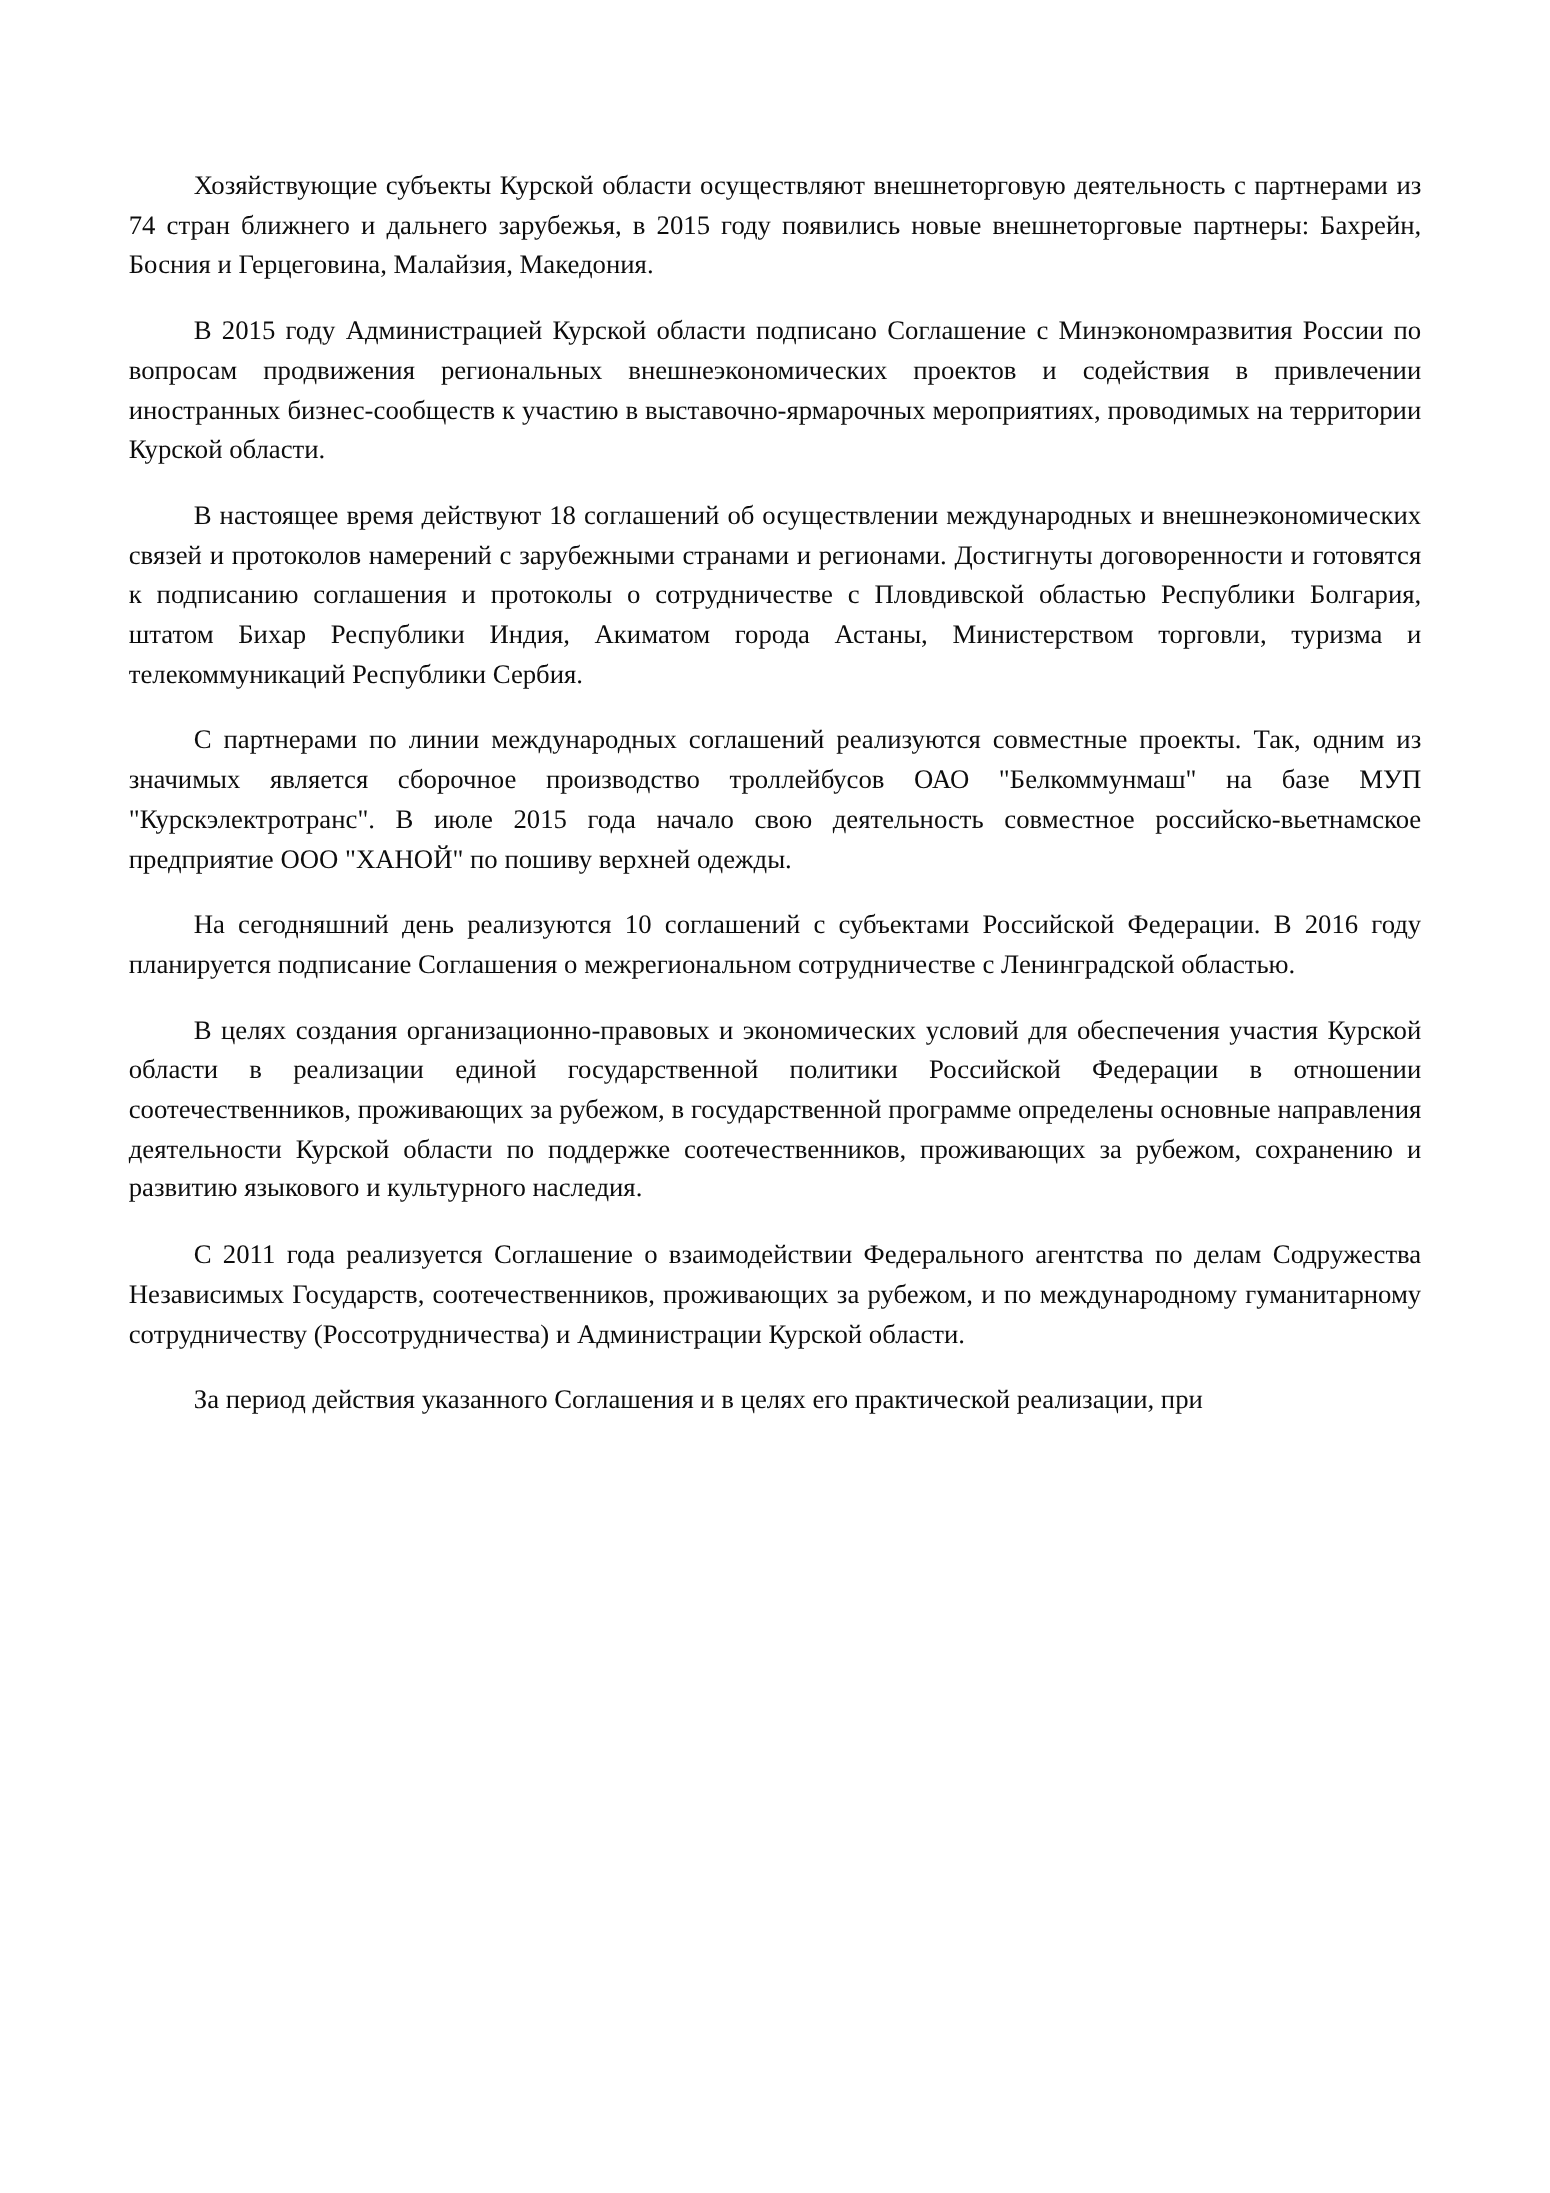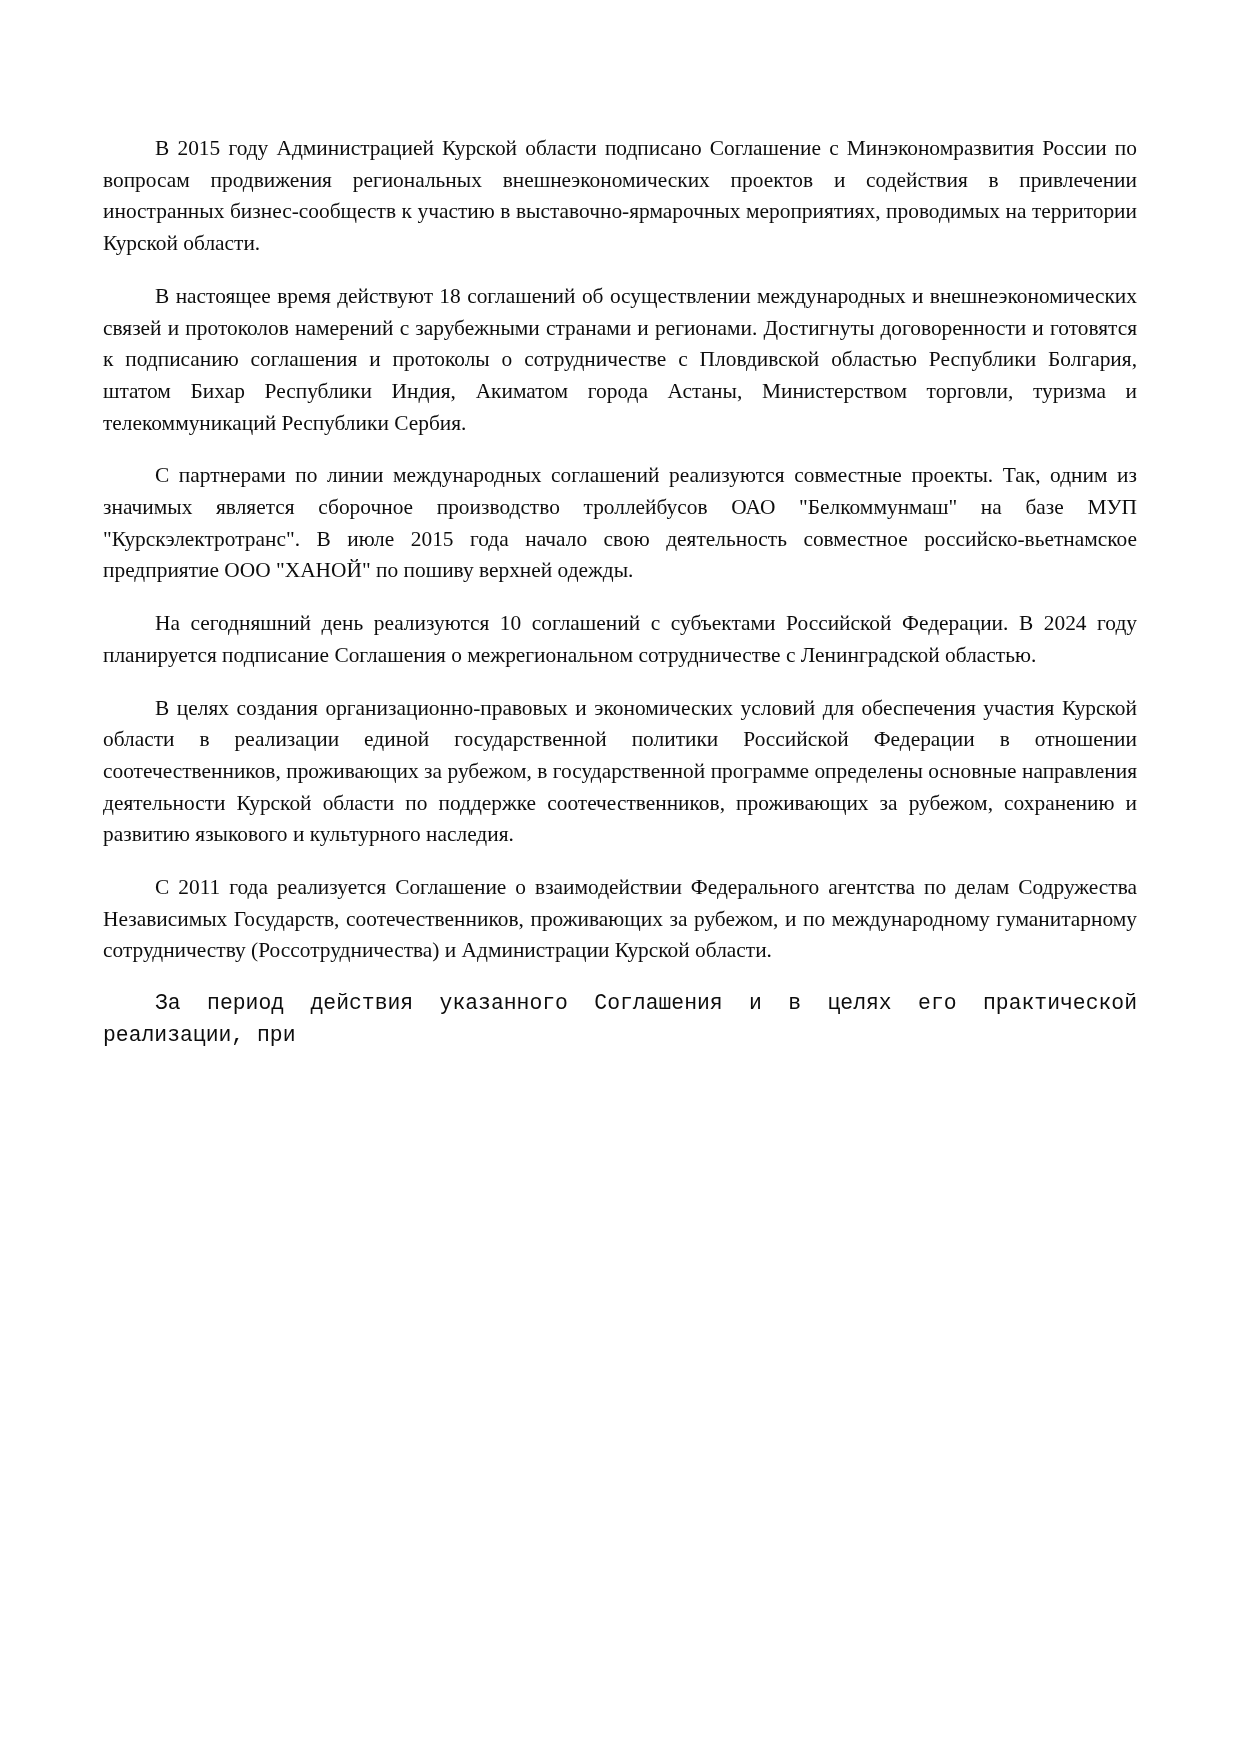--- a/index.html
+++ b/index.html
@@ -33,41 +33,41 @@
     text-justify: inter-word;
     text-indent: 52px;
     margin: 0 0 21px 0;
     -webkit-font-smoothing: none;
     hyphens: none;
   }
 
   
   .para:last-child {
     margin-bottom: 0;
-    font-family: Liberation Mono, monospace;
   }
 </style>
 </head>
 <body>
 
 <div class="page">
   <div class="page-body">
 
+    <p class="para">Хозяйствующие субъекты Курской области осуществляют внешнеторговую деятельность с партнерами из 74 стран ближнего и дальнего зарубежья, в 2015 году появились новые внешнеторговые партнеры: Бахрейн, Босния и Герцеговина, Малайзия, Македония.</p>
 
 
 
     <p class="para">В 2015 году Администрацией Курской области подписано Соглашение с Минэкономразвития России по вопросам продвижения региональных внешнеэкономических проектов и содействия в привлечении иностранных бизнес-сообществ к участию в выставочно-ярмарочных мероприятиях, проводимых на территории Курской области.</p>
 
     <p class="para">В настоящее время действуют 18 соглашений об осуществлении международных и внешнеэкономических связей и протоколов намерений с зарубежными странами и регионами. Достигнуты договоренности и готовятся к подписанию соглашения и протоколы о сотрудничестве с Пловдивской областью Республики Болгария, штатом Бихар Республики Индия, Акиматом города Астаны, Министерством торговли, туризма и телекоммуникаций Республики Сербия.</p>
 
     <p class="para">С партнерами по линии международных соглашений реализуются совместные проекты. Так, одним из значимых является сборочное производство троллейбусов ОАО "Белкоммунмаш" на базе МУП "Курскэлектротранс". В июле 2015 года начало свою деятельность совместное российско-вьетнамское предприятие ООО "ХАНОЙ" по пошиву верхней одежды.</p>
 
 
 
-    <p class="para">На сегодняшний день реализуются 10 соглашений с субъектами Российской Федерации. В 2024 году планируется подписание Соглашения о межрегиональном сотрудничестве с Ленинградской областью.</p>
+    <p class="para">На сегодняшний день реализуются 10 соглашений с субъектами Российской Федерации. В 2016 году планируется подписание Соглашения о межрегиональном сотрудничестве с Ленинградской областью.</p>
 
     <p class="para">В целях создания организационно-правовых и экономических условий для обеспечения участия Курской области в реализации единой государственной политики Российской Федерации в отношении соотечественников, проживающих за рубежом, в государственной программе определены основные направления деятельности Курской области по поддержке соотечественников, проживающих за рубежом, сохранению и развитию языкового и культурного наследия.</p>
 
     <p class="para">С 2011 года реализуется Соглашение о взаимодействии Федерального агентства по делам Содружества Независимых Государств, соотечественников, проживающих за рубежом, и по международному гуманитарному сотрудничеству (Россотрудничества) и Администрации Курской области.</p>
 
     <p class="para">За период действия указанного Соглашения и в целях его практической реализации, при</p>
 
   </div>
 </div>
 

